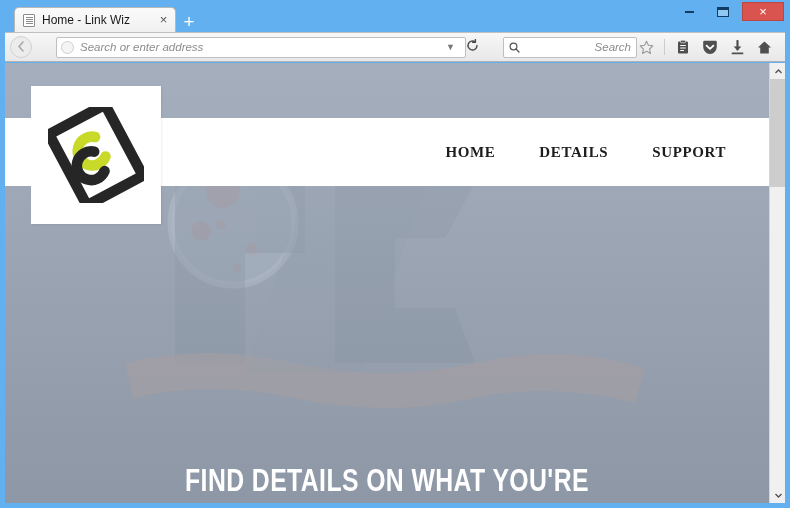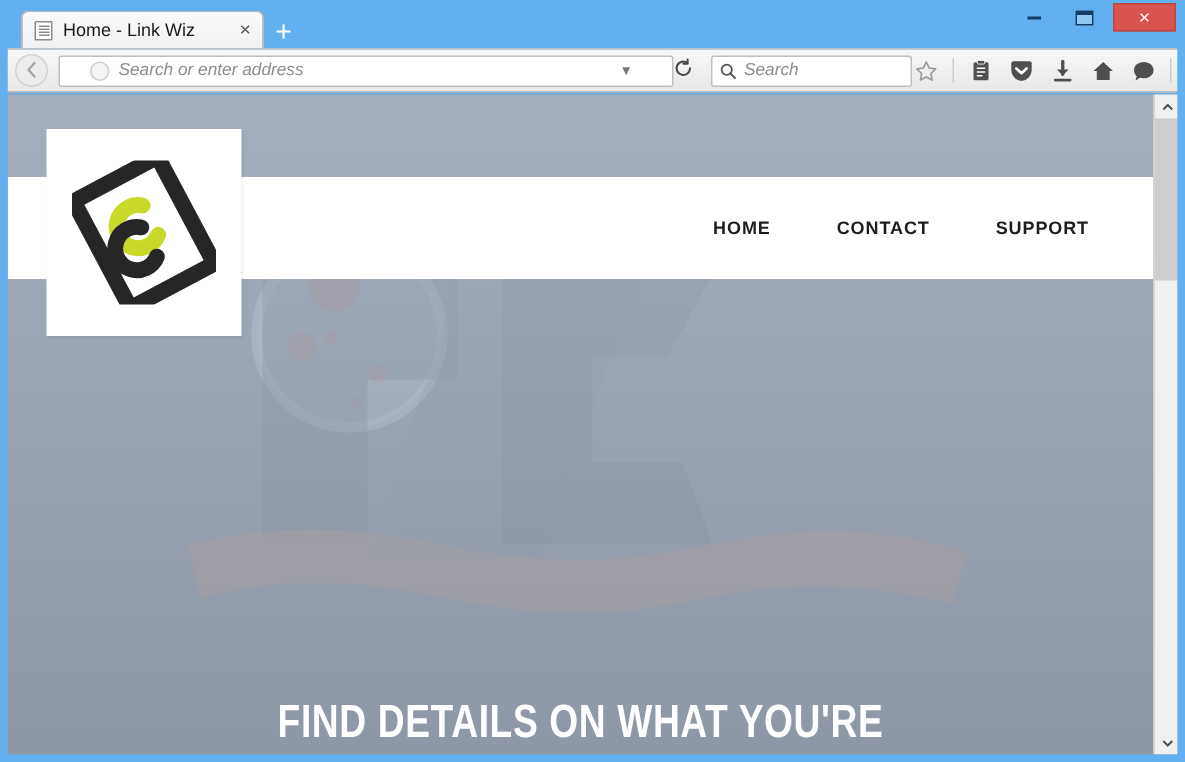--- a/index.html
+++ b/index.html
@@ -145,27 +145,27 @@
     font-size: 14px;
     line-height: 20px;
     text-align: center;
     flex: 0 0 auto;
     cursor: pointer;
   }
   .urlbar {
     flex: 0 0 auto;
     width: 410px;
     height: 21px;
-    margin-left: 7px;
+    margin-left: 24px;
     background: #fff;
     border: 1px solid #bfbfbf;
     border-radius: 2px;
     display: flex;
     align-items: center;
-    padding: 0 20px;
+    padding: 0 4px;
     cursor: text;
   }
   .url-globe {
     width: 13px; height: 13px;
     border-radius: 50%;
     border: 1px solid #cfcfcf;
     background: #f4f4f4;
     flex: 0 0 auto;
   }
   .url-text {
@@ -187,28 +187,29 @@
     flex: 0 0 auto;
     color: #4a4a4a;
     font-size: 14px;
     margin-right: 2px;
     cursor: pointer;
   }
   .searchbar {
     flex: 0 0 auto;
     width: 134px;
     height: 21px;
-    margin-left: 10px;
+    margin-left: 22px;
     background: #fff;
     border: 1px solid #bfbfbf;
     border-radius: 2px;
     display: flex;
     align-items: center;
     padding: 0 5px;
     cursor: text;
+    justify-content: space-between;
   }
   .search-text {
     font-size: 11.5px;
     font-style: italic;
     color: #8c8c8c;
     margin-left: 5px;
   }
   .toolicons {
     flex: 1 1 auto;
     display: flex;
@@ -294,26 +295,26 @@
     left: 0;
     width: 764px;
     height: 68px;
     display: flex;
     align-items: center;
     justify-content: flex-end;
     padding-right: 43px;
     gap: 44px;
   }
   .navlink {
-    font-size: 12px;
+    font-size: 15px;
     font-weight: bold;
     color: #1d1d1d;
     letter-spacing: 0.6px;
     cursor: pointer;
-    font-family: Liberation Sans, sans-serif;
+    font-family: Liberation Serif, serif;
   }
 
   
   .hero {
     position: absolute;
     top: 210px;
     left: 0;
     width: 764px;
     text-align: center;
   }
@@ -518,21 +519,21 @@
         </g>
         <g fill="#8995a6" opacity="0.22">
           <path d="M300 125 L420 125 L355 310 L240 310 Z"></path>
         </g>
       </svg>
 
       <div class="navband"></div>
 
       <div class="navlinks">
         <div class="navlink">HOME</div>
-        <div class="navlink">CONTACT</div>
+        <div class="navlink">DETAILS</div>
         <div class="navlink">SUPPORT</div>
       </div>
 
       <div class="logocard">
         <svg class="logomark" viewBox="0 0 100 100">
           <g transform="rotate(-28 50 50)">
             <rect x="17" y="8" width="66" height="84" fill="none" stroke="#262626" stroke-width="11"></rect>
           </g>
           <g transform="rotate(-28 50 50)">
             <path d="M58 33 a15 15 0 1 0 0 23" fill="none" stroke="#c8d92a" stroke-width="11" stroke-linecap="round"></path>

